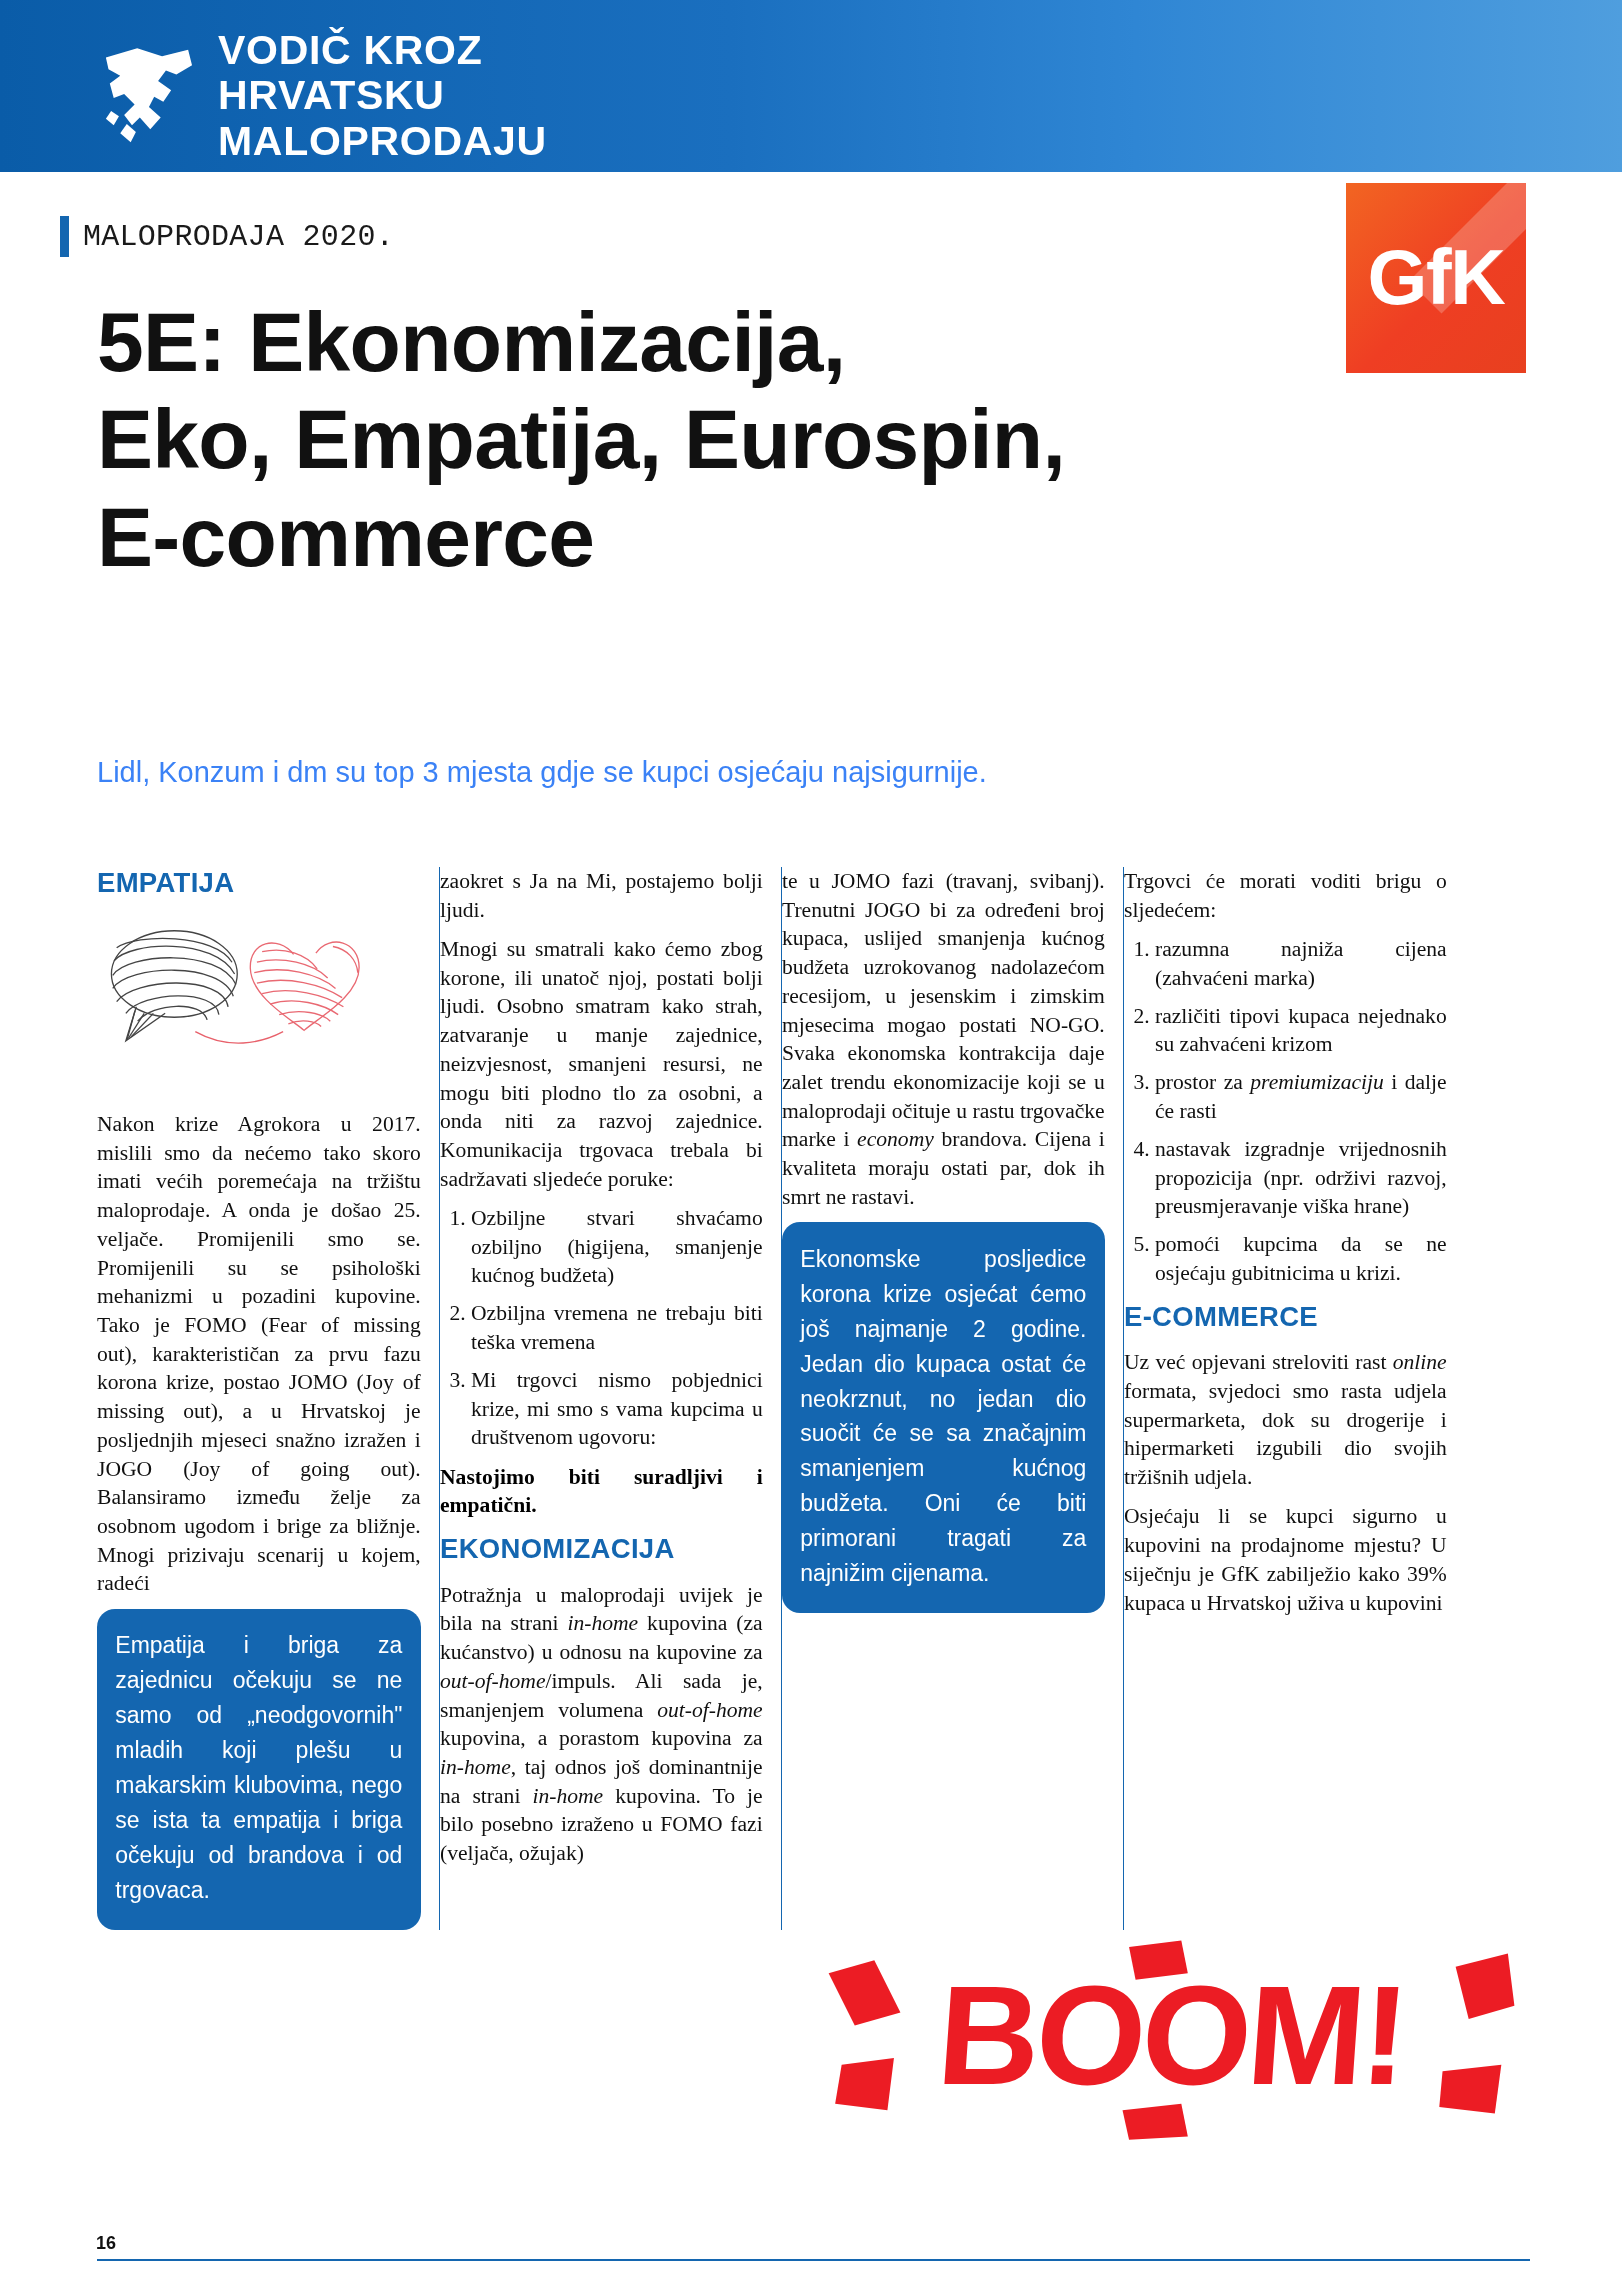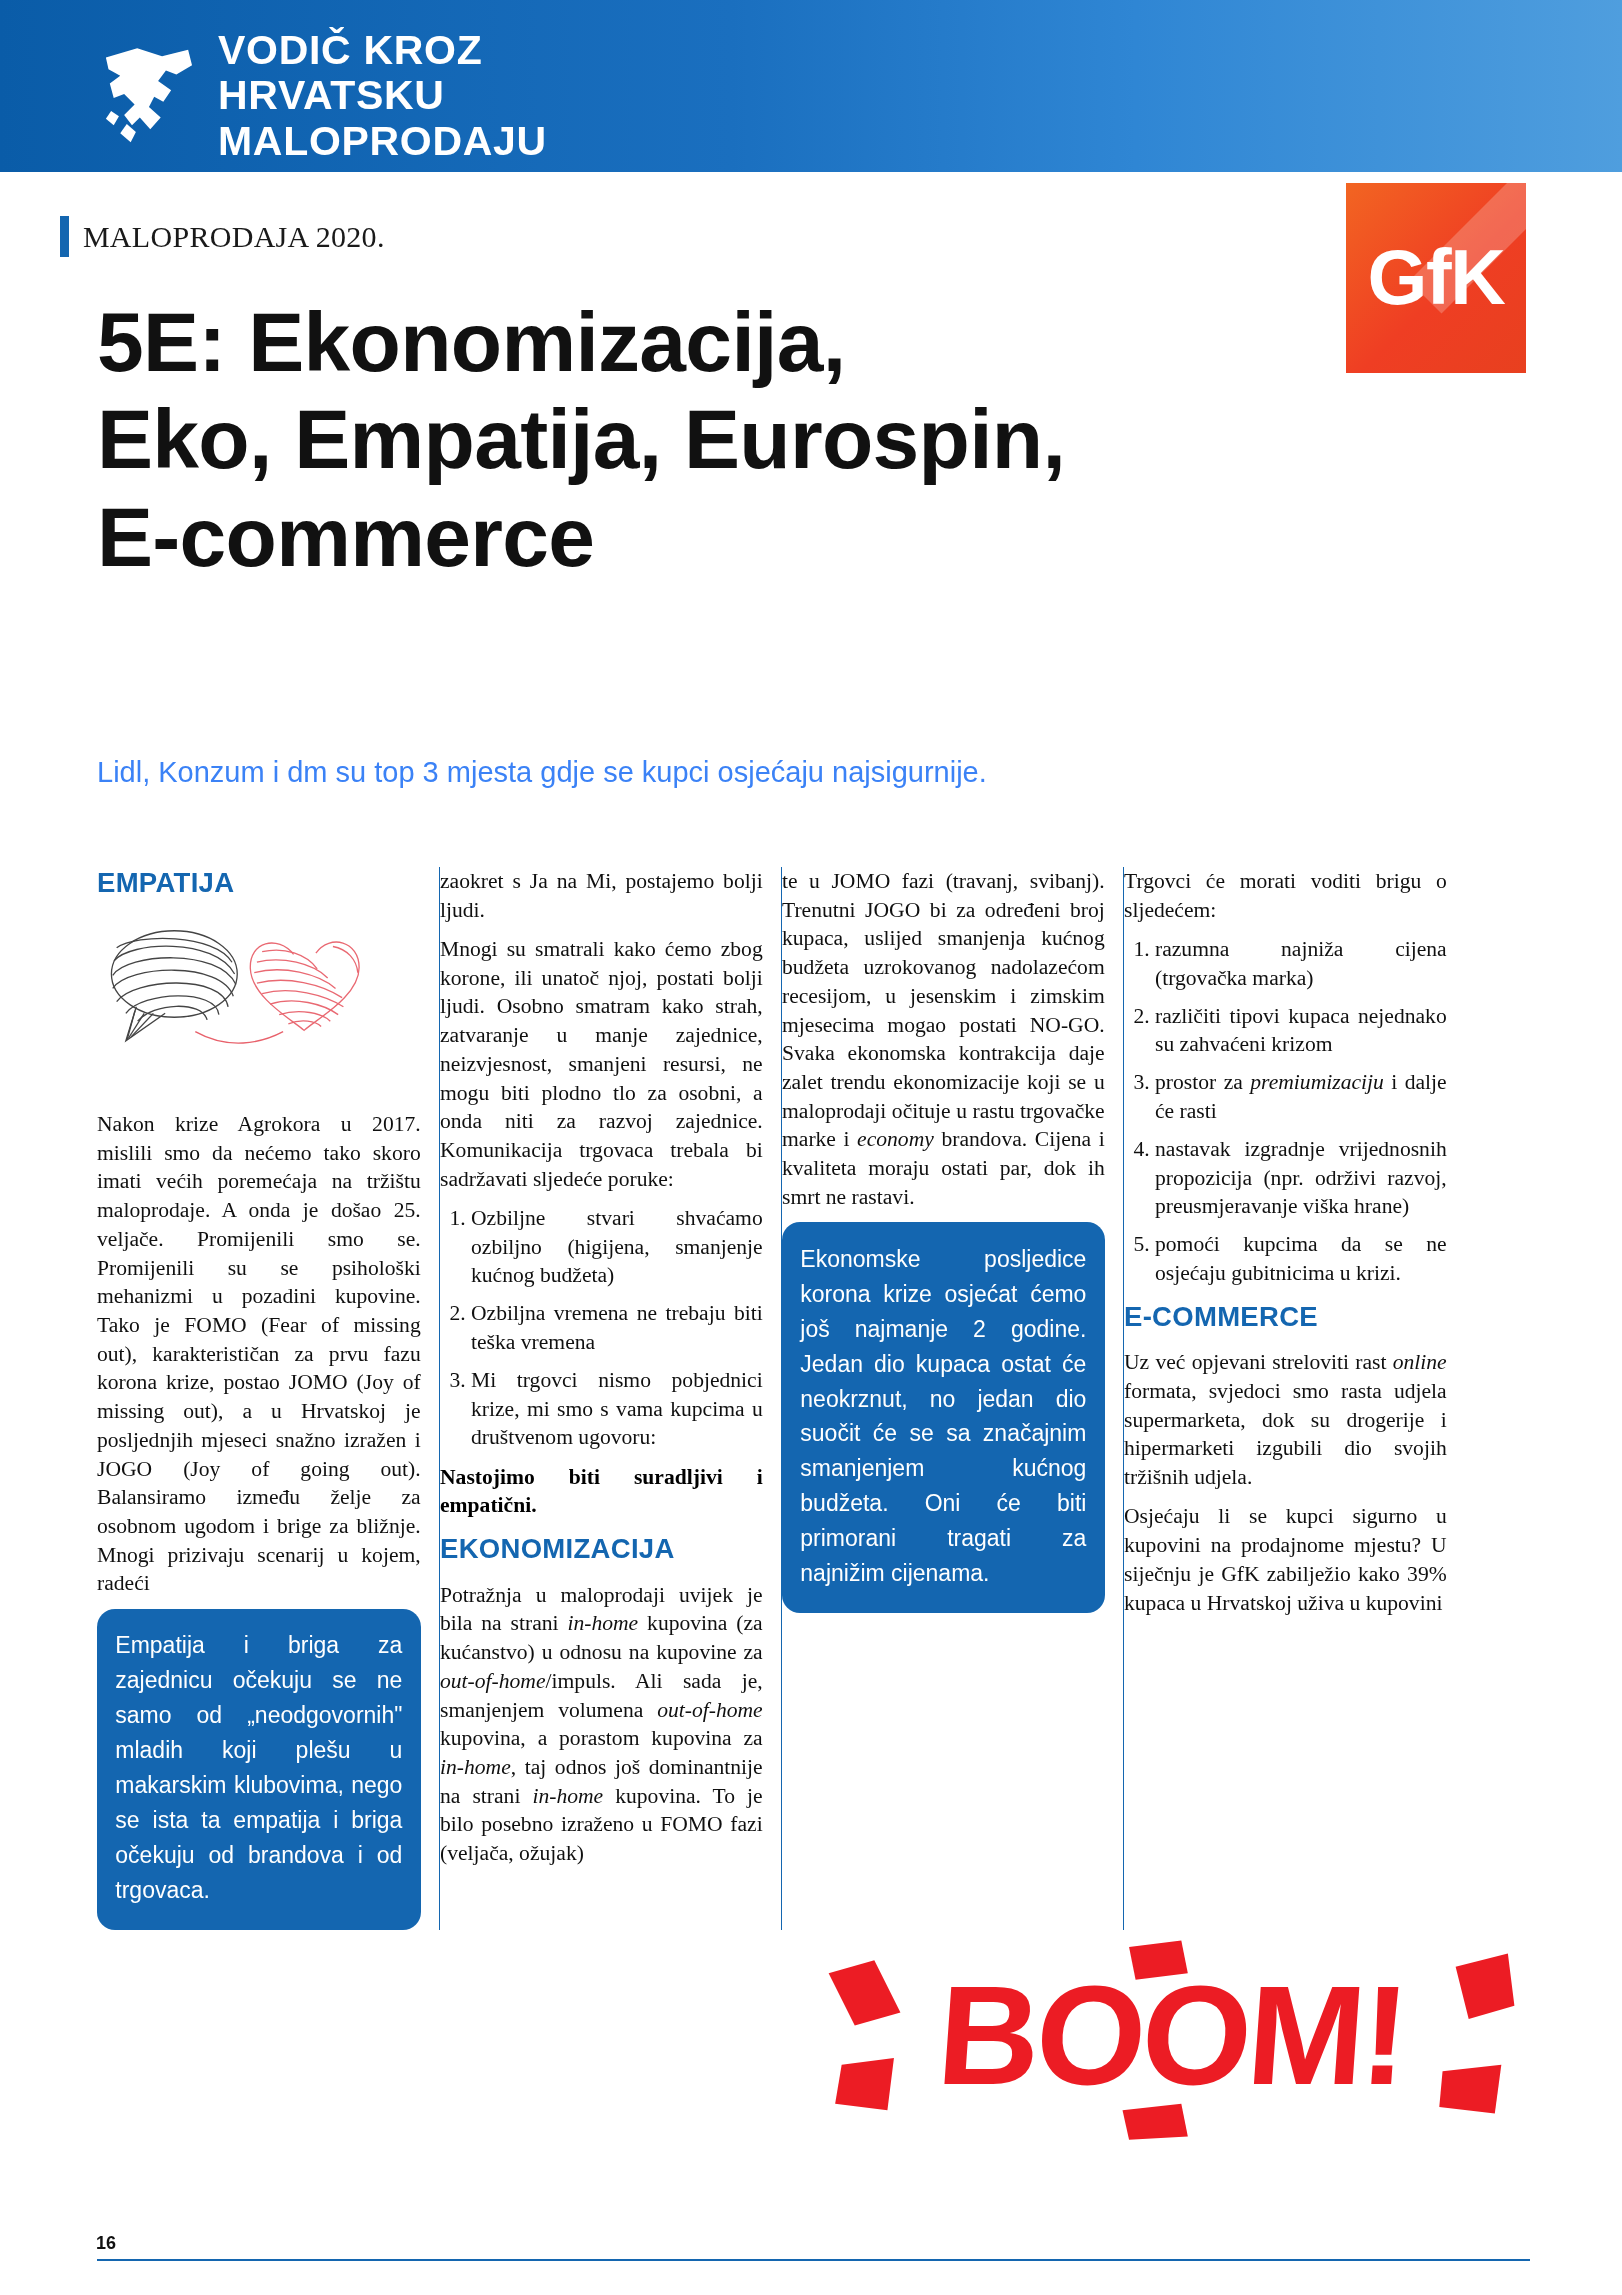--- a/index.html
+++ b/index.html
@@ -54,21 +54,21 @@
     display: flex;
     align-items: center;
     gap: 14.4px;
   }
   .kicker-bar {
     width: 8.5px;
     height: 41px;
     background: #1466b0;
   }
   .kicker-text {
-    font-family: Liberation Serif, serif;
+    font-family: Liberation Mono, monospace;
     font-size: 30px;
     color: #1a1a1a;
     letter-spacing: 0.3px;
   }
 
   
   .gfk-logo {
     position: absolute;
     right: 97px;
     top: 183px;
@@ -345,21 +345,21 @@
   <div class="col">
     <p><span>te u JOMO fazi (travanj, svibanj). Trenutni JOGO bi za određeni broj kupaca, uslijed smanjenja kućnog budžeta uzrokovanog nadolazećom recesijom, u jesenskim i zimskim mjesecima mogao postati NO-GO. Svaka ekonomska kontrakcija daje zalet trendu ekonomizacije koji se u maloprodaji očituje u rastu trgovačke marke i </span><em>economy</em><span> brandova. Cijena i kvaliteta moraju ostati par, dok ih smrt ne rastavi.</span></p>
 
     <div class="pullbox">Ekonomske posljedice korona krize osjećat ćemo još najmanje 2 godine. Jedan dio kupaca ostat će neokrznut, no jedan dio suočit će se sa značajnim smanjenjem kućnog budžeta. Oni će biti primorani tragati za najnižim cijenama.</div>
   </div>
 
   <div class="col">
     <p>Trgovci će morati voditi brigu o sljedećem:</p>
 
     <ol class="numlist">
-      <li>razumna najniža cijena (trgovačka marka)</li>
+      <li>razumna najniža cijena (zahvaćeni marka)</li>
       <li>različiti tipovi kupaca nejednako su zahvaćeni krizom</li>
       <li>prostor za <em>premiumizaciju</em> i dalje će rasti</li>
       <li>nastavak izgradnje vrijednosnih propozicija (npr. održivi razvoj, preusmjeravanje viška hrane)</li>
       <li>pomoći kupcima da se ne osjećaju gubitnicima u krizi.</li>
     </ol>
 
     <div class="sec-head tight">E-COMMERCE</div>
 
     <p><span>Uz već opjevani streloviti rast </span><em>online</em><span> formata, svjedoci smo rasta udjela supermarketa, dok su drogerije i hipermarketi izgubili dio svojih tržišnih udjela.</span></p>
 

